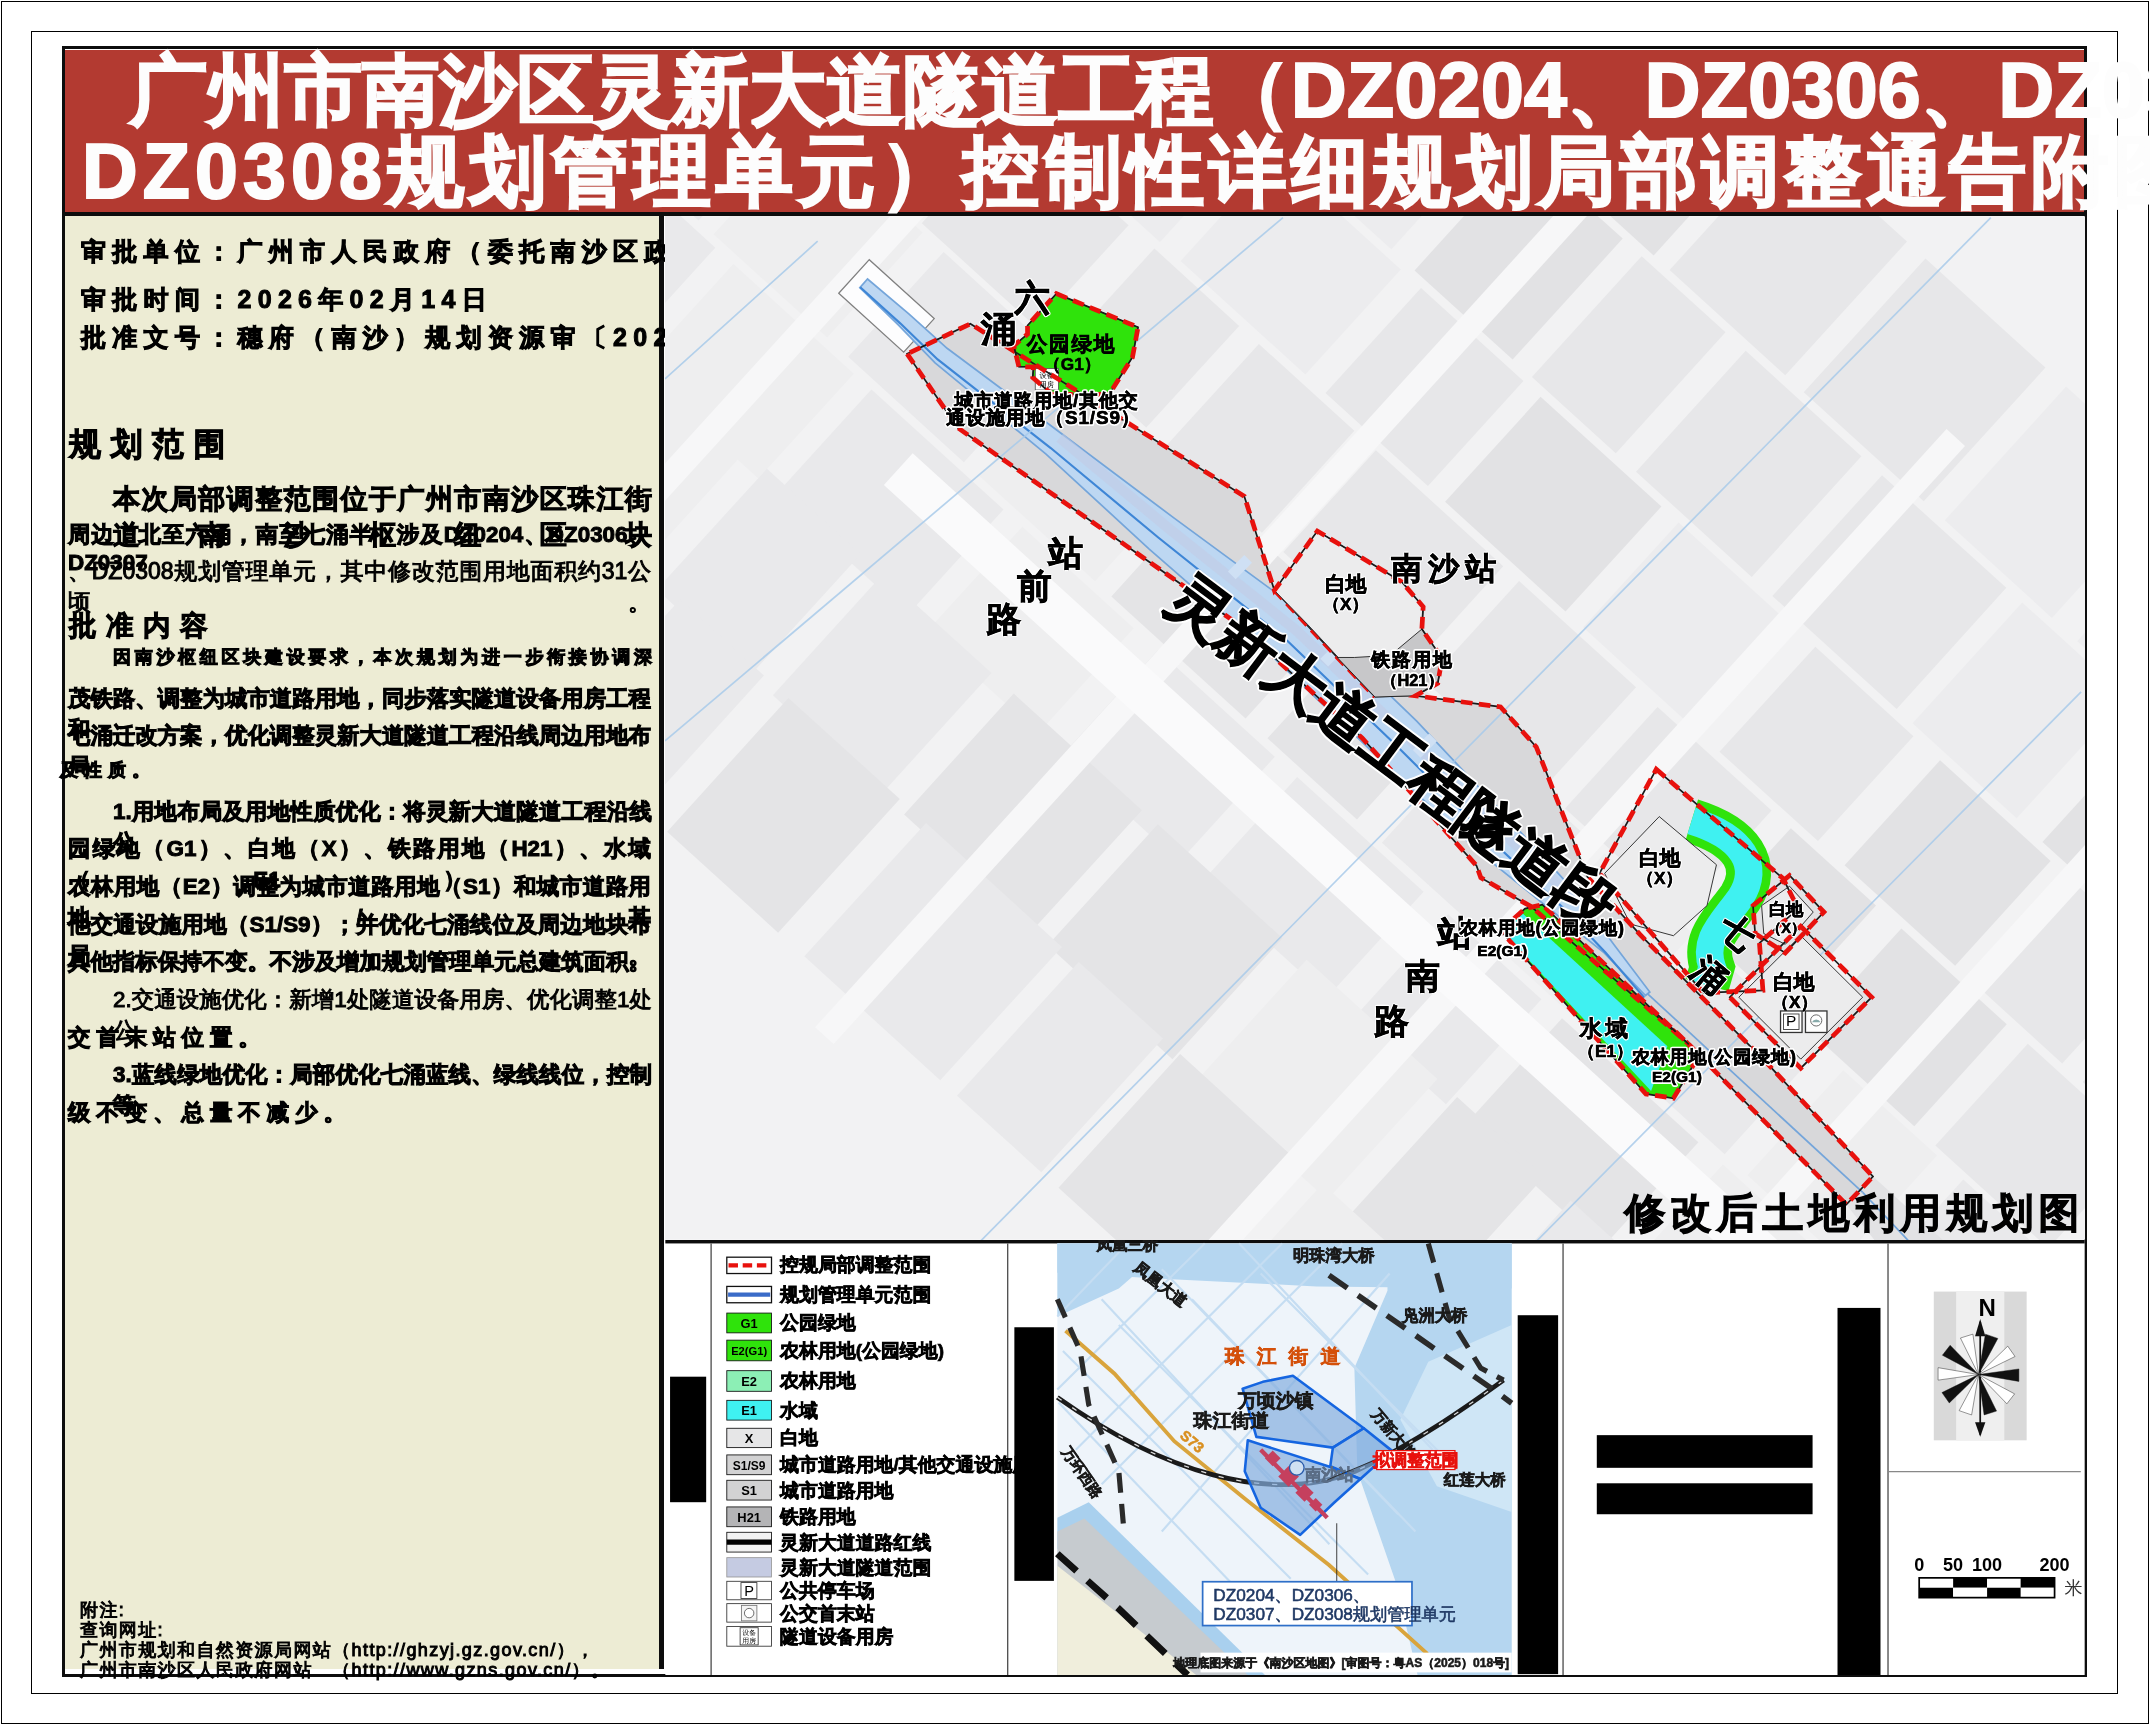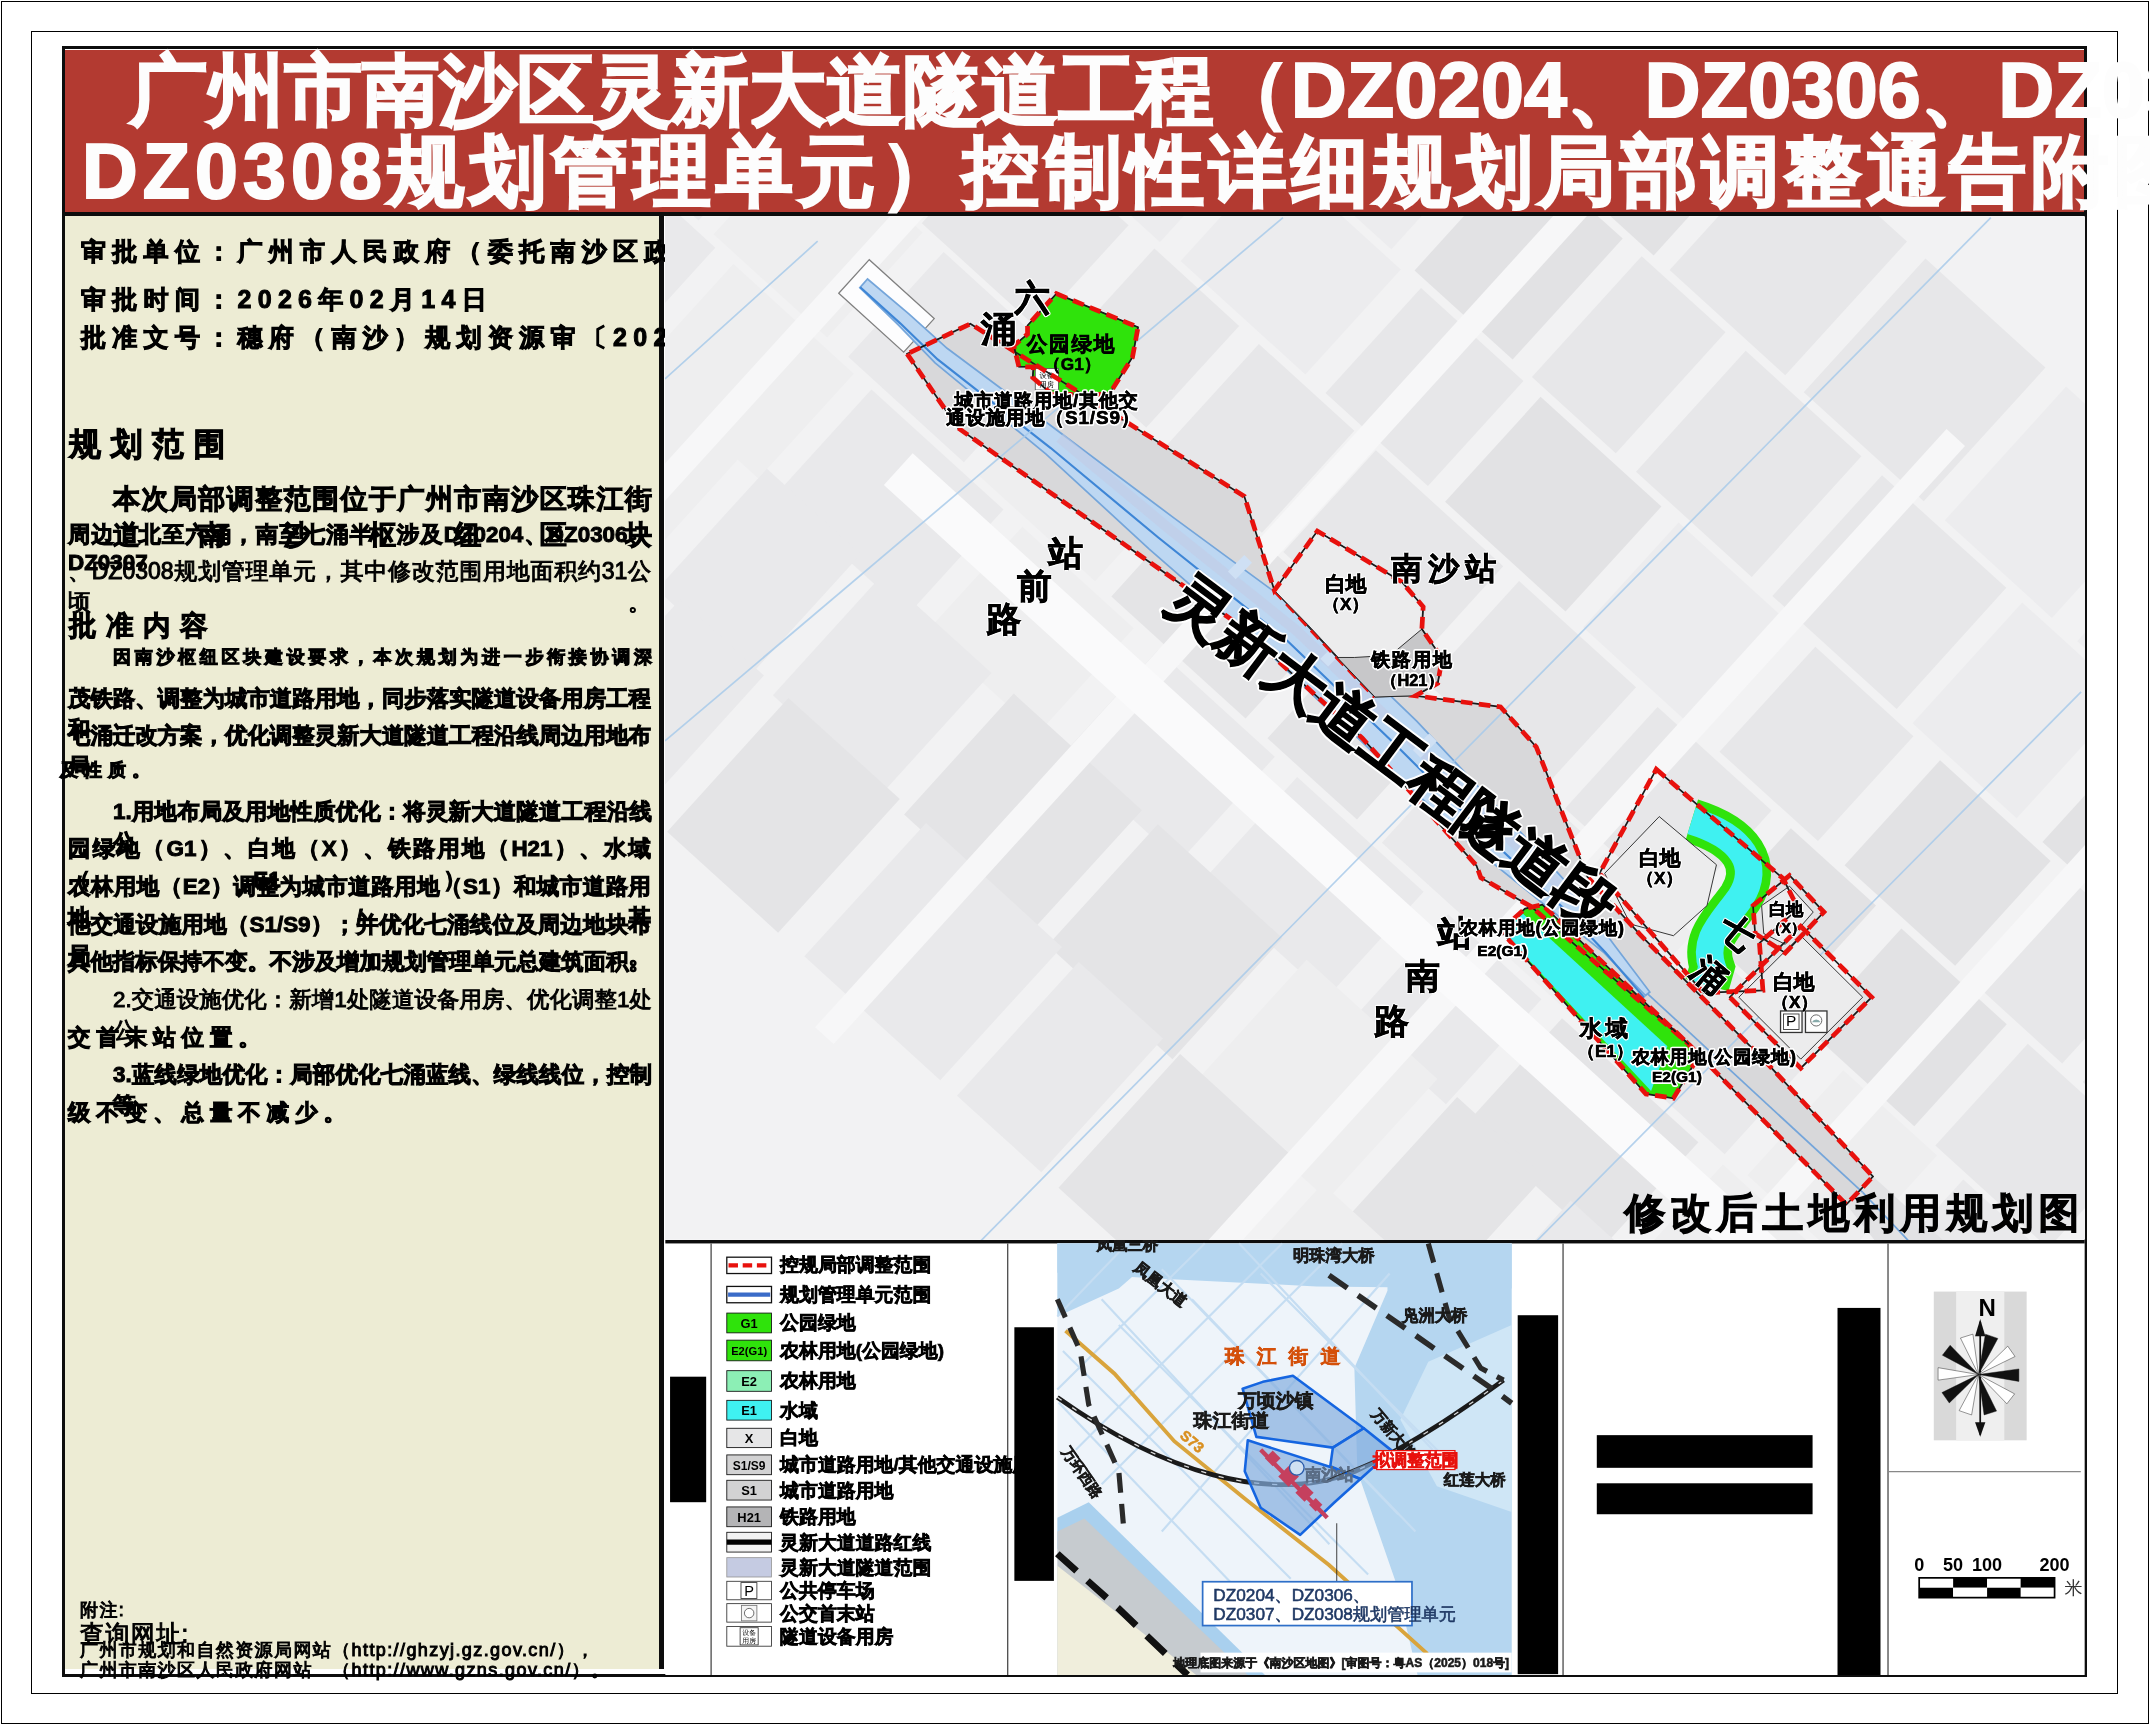--- a/index.html
+++ b/index.html
@@ -36,21 +36,21 @@
 <div class="abs j tk" style="left:68px;top:796px;width:539px;padding-left:45px;font-size:22.4px;font-weight:bold;">1.用地布局及用地性质优化：将灵新大道隧道工程沿线公</div>
 <div class="abs j tk" style="left:68px;top:833px;width:583px;font-size:22.4px;font-weight:bold;">园绿地（G1）、白地（X）、铁路用地（H21）、水域（E1）、</div>
 <div class="abs j tk" style="left:68px;top:871px;width:583px;font-size:22.4px;font-weight:bold;">农林用地（E2）调整为城市道路用地（S1）和城市道路用地/其</div>
 <div class="abs j tk" style="left:68px;top:909px;width:583px;font-size:22.4px;font-weight:bold;">他交通设施用地（S1/S9）；并优化七涌线位及周边地块布局。</div>
 <div class="abs j tk" style="left:68px;top:946px;width:583px;font-size:22.4px;font-weight:bold;">其他指标保持不变。不涉及增加规划管理单元总建筑面积。</div>
 <div class="abs j tk" style="left:68px;top:984px;width:539px;padding-left:45px;font-size:22.4px;font-weight:normal;">2.交通设施优化：新增1处隧道设备用房、优化调整1处公</div>
 <div class="abs tk" style="left:68px;top:1022px;font-size:22.4px;font-weight:bold;white-space:nowrap;letter-spacing:6px;">交首末站位置。</div>
 <div class="abs j tk" style="left:68px;top:1059px;width:539px;padding-left:45px;font-size:22.4px;font-weight:bold;">3.蓝线绿地优化：局部优化七涌蓝线、绿线线位，控制等</div>
 <div class="abs tk" style="left:68px;top:1097px;font-size:22.4px;font-weight:bold;white-space:nowrap;letter-spacing:6px;">级不变、总量不减少。</div>
 <div class="abs tk" style="left:80px;top:1598px;width:576px;font-size:18px;font-weight:normal;color:#000;white-space:nowrap;letter-spacing:1.4px;">附注:</div>
-<div class="abs tk" style="left:80px;top:1618px;width:576px;font-size:24px;font-weight:normal;color:#000;white-space:nowrap;letter-spacing:1.4px;">查询网址:</div>
+<div class="abs tk" style="left:80px;top:1618px;width:576px;font-size:18px;font-weight:normal;color:#000;white-space:nowrap;letter-spacing:1.4px;">查询网址:</div>
 <div class="abs tk" style="left:80px;top:1638px;width:576px;font-size:18px;font-weight:normal;color:#000;white-space:nowrap;letter-spacing:1.4px;">广州市规划和自然资源局网站（http://ghzyj.gz.gov.cn/），</div>
 <div class="abs tk" style="left:80px;top:1658px;width:576px;font-size:18px;font-weight:normal;color:#000;white-space:nowrap;letter-spacing:1.4px;">广州市南沙区人民政府网站　（http://www.gzns.gov.cn/）。</div>
 <svg class="abs" style="left:665px;top:216px;" width="1420" height="1024" viewBox="1545 502 3302 2380">
 <rect x="1545" y="502" width="3302" height="2380" fill="#f2f2f3"></rect>
 <g>
 <polygon points="1620,43 1853,255 2069,19 1836,-193" fill="#e7e7e9"></polygon>
 <polygon points="1891,290 2092,473 2308,236 2106,53" fill="#e2e2e4"></polygon>
 <polygon points="2142,518 2407,759 2623,523 2357,281" fill="#e7e7e9"></polygon>
 <polygon points="2467,814 2664,993 2880,757 2683,577" fill="#e7e7e9"></polygon>
 <polygon points="2711,1035 2933,1238 3148,1001 2926,799" fill="#e7e7e9"></polygon>

